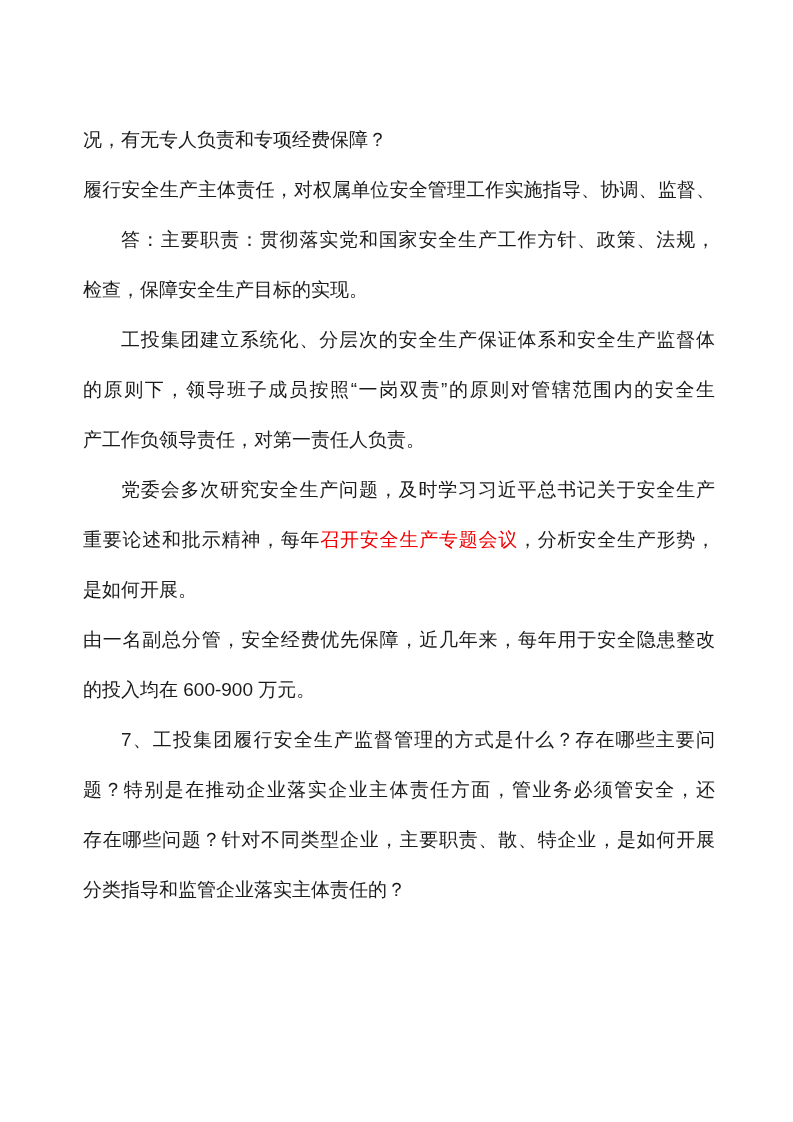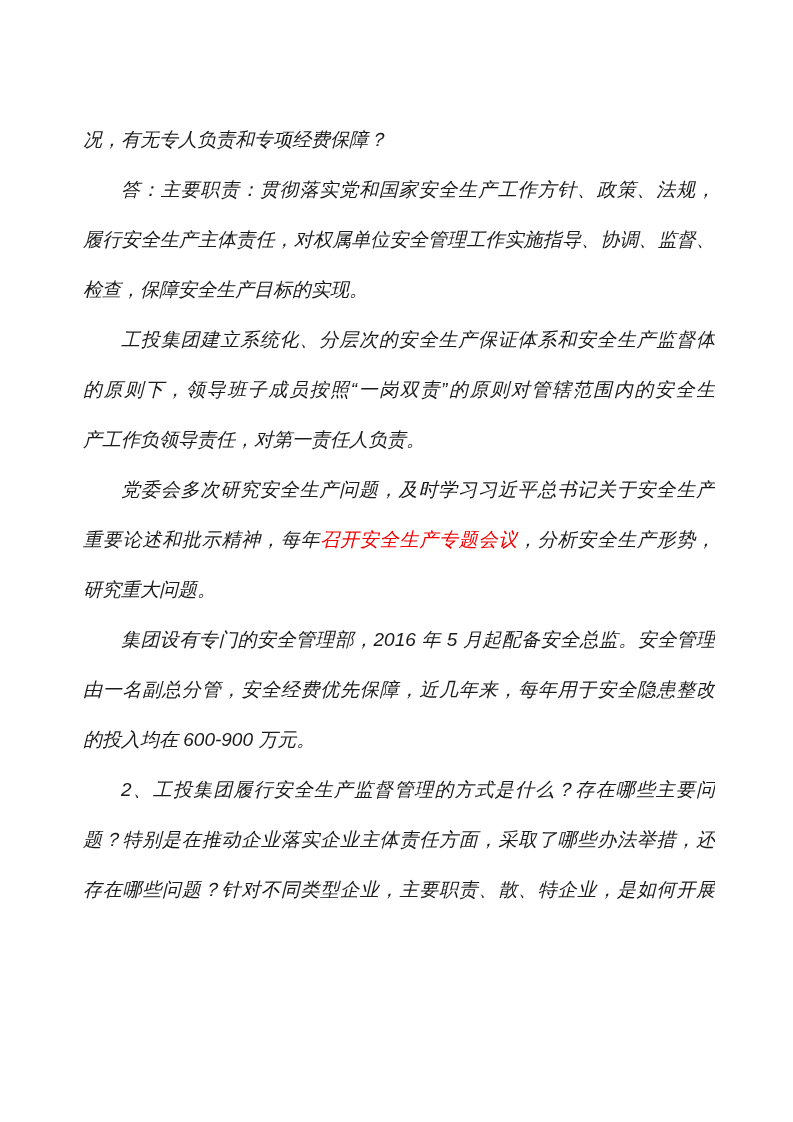--- a/index.html
+++ b/index.html
@@ -11,21 +11,20 @@
     width: 793px;
     height: 1122px;
     font-family: "Liberation Sans", "DejaVu Sans", sans-serif;
   }
   .page {
     position: relative;
     width: 793px;
     height: 1122px;
     background: var(--page-bg, #ffffff);
     overflow: hidden;
-    font-style: italic;
   }
   .content {
     position: absolute;
     left: 83px;
     top: 115px;
     width: 632px;
   }
   .line {
     height: 50px;
     line-height: 50px;
@@ -47,34 +46,34 @@
   }
 </style>
 </head>
 <body>
 
 <div class="page">
   <div class="content">
 
     <div class="line last"><span>况，有无专人负责和专项经费保障？</span></div>
 
+    <div class="line"><span>履行安全生产主体责任，对权属单位安全管理工作实施指导、协调、监督、</span></div>
     <div class="line first"><span>答：主要职责：贯彻落实党和国家安全生产工作方针、政策、法规，</span></div>
-    <div class="line"><span>履行安全生产主体责任，对权属单位安全管理工作实施指导、协调、监督、</span></div>
     <div class="line last"><span>检查，保障安全生产目标的实现。</span></div>
 
     <div class="line first"><span>工投集团建立系统化、分层次的安全生产保证体系和安全生产监督体</span></div>
     <div class="line"><span>的原则下，领导班子成员按照“一岗双责”的原则对管辖范围内的安全生</span></div>
     <div class="line last"><span>产工作负领导责任，对第一责任人负责。</span></div>
 
     <div class="line first"><span>党委会多次研究安全生产问题，及时学习习近平总书记关于安全生产</span></div>
     <div class="line"><span>重要论述和批示精神，每年</span><span class="red">召开安全生产专题会议</span><span>，分析安全生产形势，</span></div>
-    <div class="line last"><span>研究重大问题。</span></div>
+    <div class="line last"><span>是如何开展。</span></div>
 
-    <div class="line first"><span>集团设有专门的安全管理部，2016 年 5 月起配备安全总监。安全管理</span></div>
     <div class="line"><span>由一名副总分管，安全经费优先保障，近几年来，每年用于安全隐患整改</span></div>
     <div class="line last"><span>的投入均在 600-900 万元。</span></div>
 
-    <div class="line first"><span>2、工投集团履行安全生产监督管理的方式是什么？存在哪些主要问</span></div>
-    <div class="line"><span>题？特别是在推动企业落实企业主体责任方面，采取了哪些办法举措，还</span></div>
+    <div class="line first"><span>7、工投集团履行安全生产监督管理的方式是什么？存在哪些主要问</span></div>
+    <div class="line"><span>题？特别是在推动企业落实企业主体责任方面，管业务必须管安全，还</span></div>
     <div class="line"><span>存在哪些问题？针对不同类型企业，主要职责、散、特企业，是如何开展</span></div>
+    <div class="line last"><span>分类指导和监管企业落实主体责任的？</span></div>
 
   </div>
 </div>
 
 </body></html>

